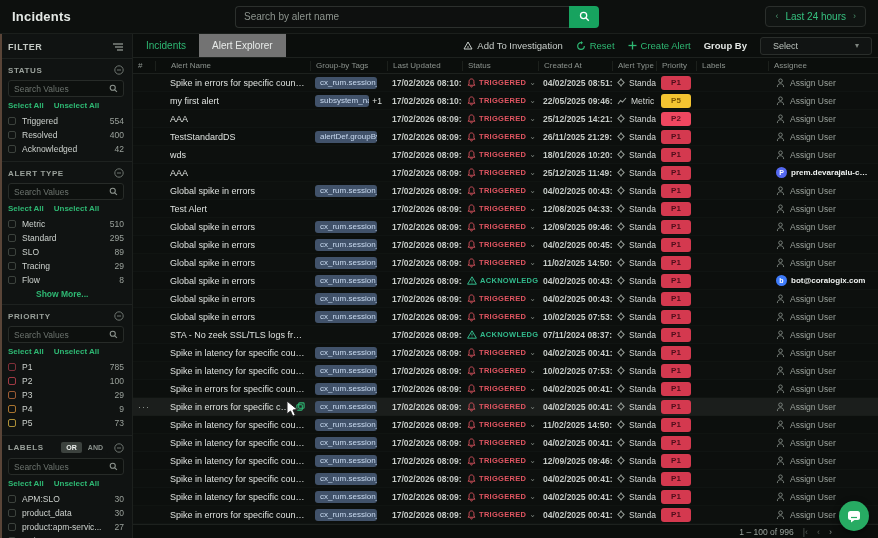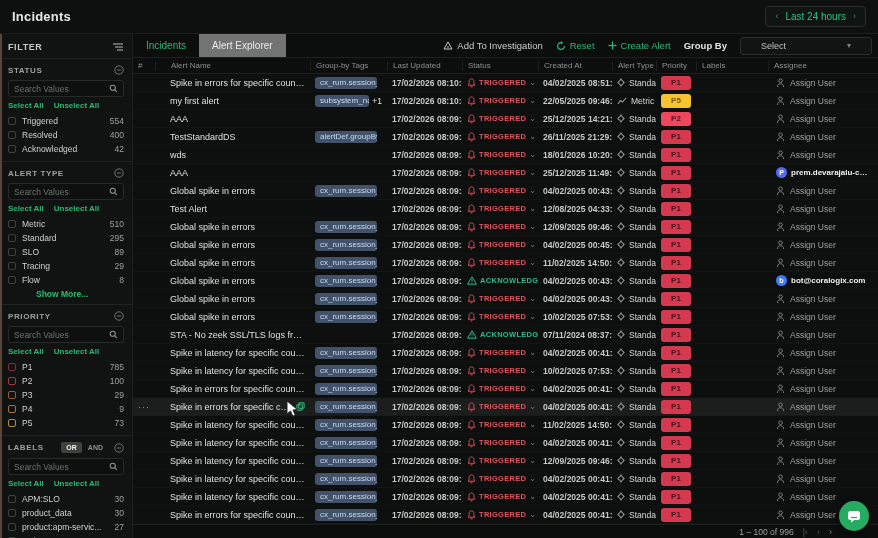--- a/index.html
+++ b/index.html
@@ -43,21 +43,21 @@
   
   .main { position:absolute; left:133px; top:34px; right:0; bottom:0; display:flex; flex-direction:column; background:#0b0e0c; }
   .tabbar { height:24px; display:flex; align-items:stretch; border-bottom:1px solid #1d211e; font-size:10px; }
   .tab { padding:0 13px; display:flex; align-items:center; cursor:pointer; }
   .tab.green { color:#2eb873; }
   .tab.active { background:#737373; color:#e8ebe9; }
   .toolbar { margin-left:auto; display:flex; align-items:center; gap:13px; padding-right:6px; font-size:9.5px; }
   .tbtn { display:flex; align-items:center; gap:4px; cursor:pointer; color:#c9cfcb; }
   .tbtn.green { color:#2eb873; }
   .groupby-label { font-weight:bold; color:#e4e8e5; }
-  .gb-select { width:132px; height:18px; background:#111413; border:1px solid #2a2e2b; border-radius:3px; display:flex; align-items:center; justify-content:space-between; padding:0 20px; color:#b9c0bb; font-size:9px; cursor:pointer; }
+  .gb-select { width:112px; height:18px; background:#111413; border:1px solid #2a2e2b; border-radius:3px; display:flex; align-items:center; justify-content:space-between; padding:0 12px; color:#b9c0bb; font-size:9px; cursor:pointer; }
   .gb-select .chev { color:#7e857f; font-size:8px; }
 
   
   .grid { display:grid; grid-template-columns:22px 155px 77px 75px 76px 74px 44px 40px 72px 1fr; align-items:center; }
   .thead { height:16px; border-bottom:1px solid #1d211e; font-size:8px; color:#8c938e; }
   .thead .hc { padding:0 5px; white-space:nowrap; overflow:hidden; border-left:1px solid rgba(60,66,61,.35); height:10px; line-height:10px; }
   .thead .hc:first-child { border-left:none; }
   .thead .hc.name { padding-left:15px; }
   .rows { flex:1; overflow:hidden; }
   .row { height:18px; border-bottom:1px solid #16191777; background:#0d100e; font-size:9px; cursor:pointer; }
@@ -88,20 +88,31 @@
   .chatbtn { position:absolute; right:9px; bottom:7px; width:30px; height:30px; border-radius:50%; background:#27ab63; display:flex; align-items:center; justify-content:center; box-shadow:0 2px 6px rgba(0,0,0,.5); cursor:pointer; z-index:9; }
 
   .cursor { position:absolute; left:286px; top:400px; z-index:10; pointer-events:none; }
   svg { display:block; }
 </style>
 </head>
 <body>
 
 <div class="topbar">
   <div class="app-title">Incidents</div>
+  <div class="searchwrap">
+    <input placeholder="Search by alert name" style="">
+    <button class="search-btn">
+      <span>
+        <svg width="11" height="11" viewBox="0 0 12 12">
+            <circle cx="5" cy="5" r="3.4" fill="none" stroke="#fff" stroke-width="1.4"></circle>
+            <line x1="7.7" y1="7.7" x2="10.6" y2="10.6" stroke="#fff" stroke-width="1.4"></line>
+          </svg>
+      </span>
+    </button>
+  </div>
   <div class="timebtn">
     <span class="chev">‹</span>
     <span>Last 24 hours</span>
     <span class="chev">›</span>
   </div>
 </div>
 
 <div class="edge-strip"></div>
 
 <div class="sidebar">

